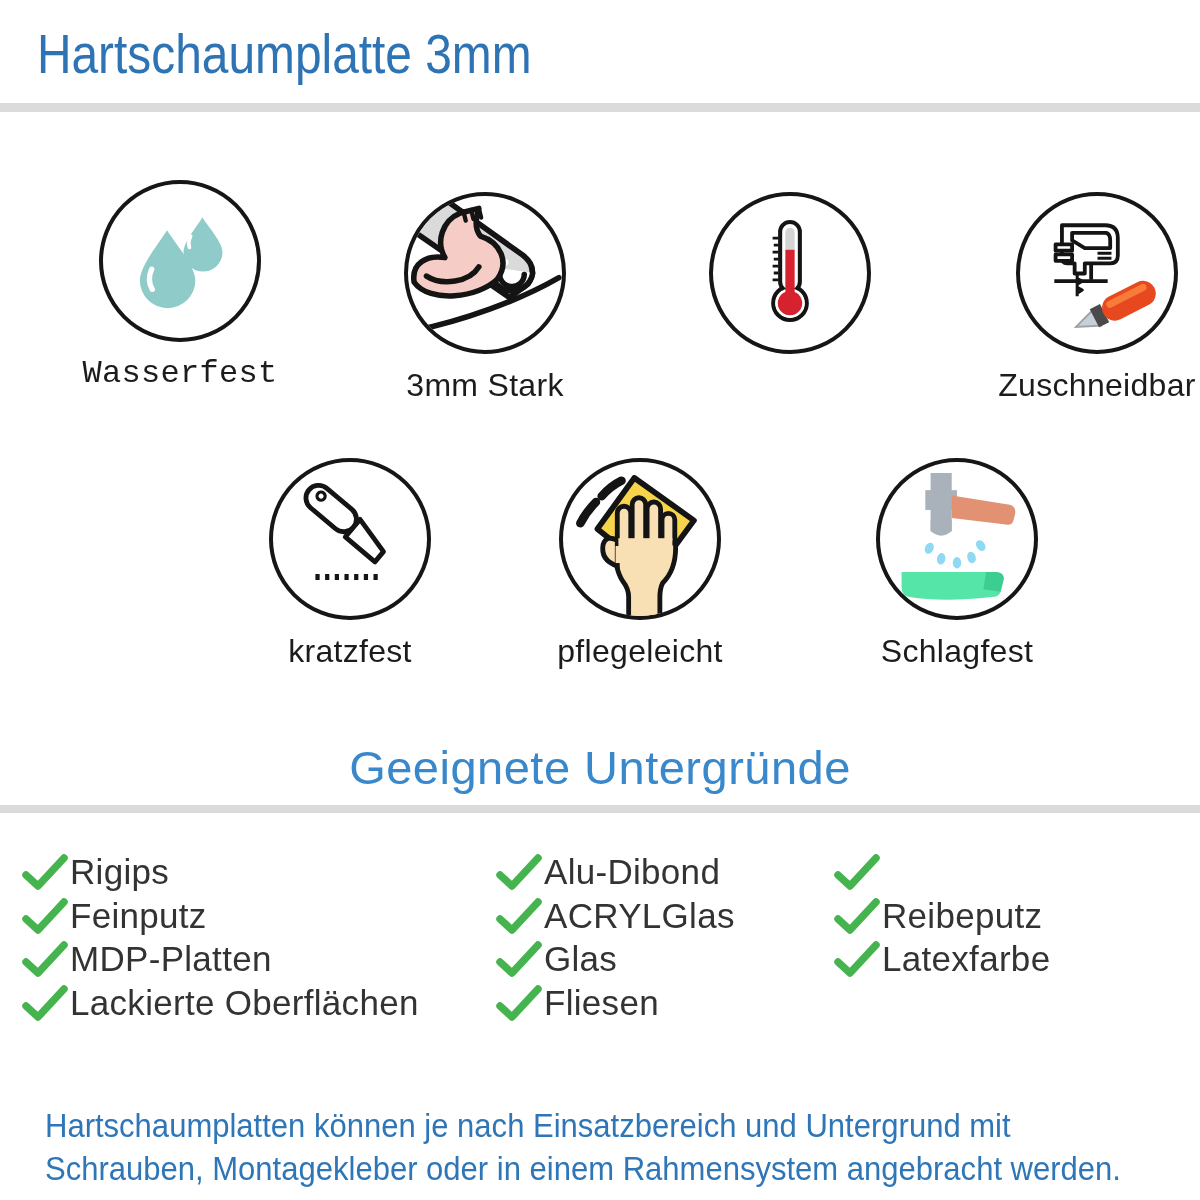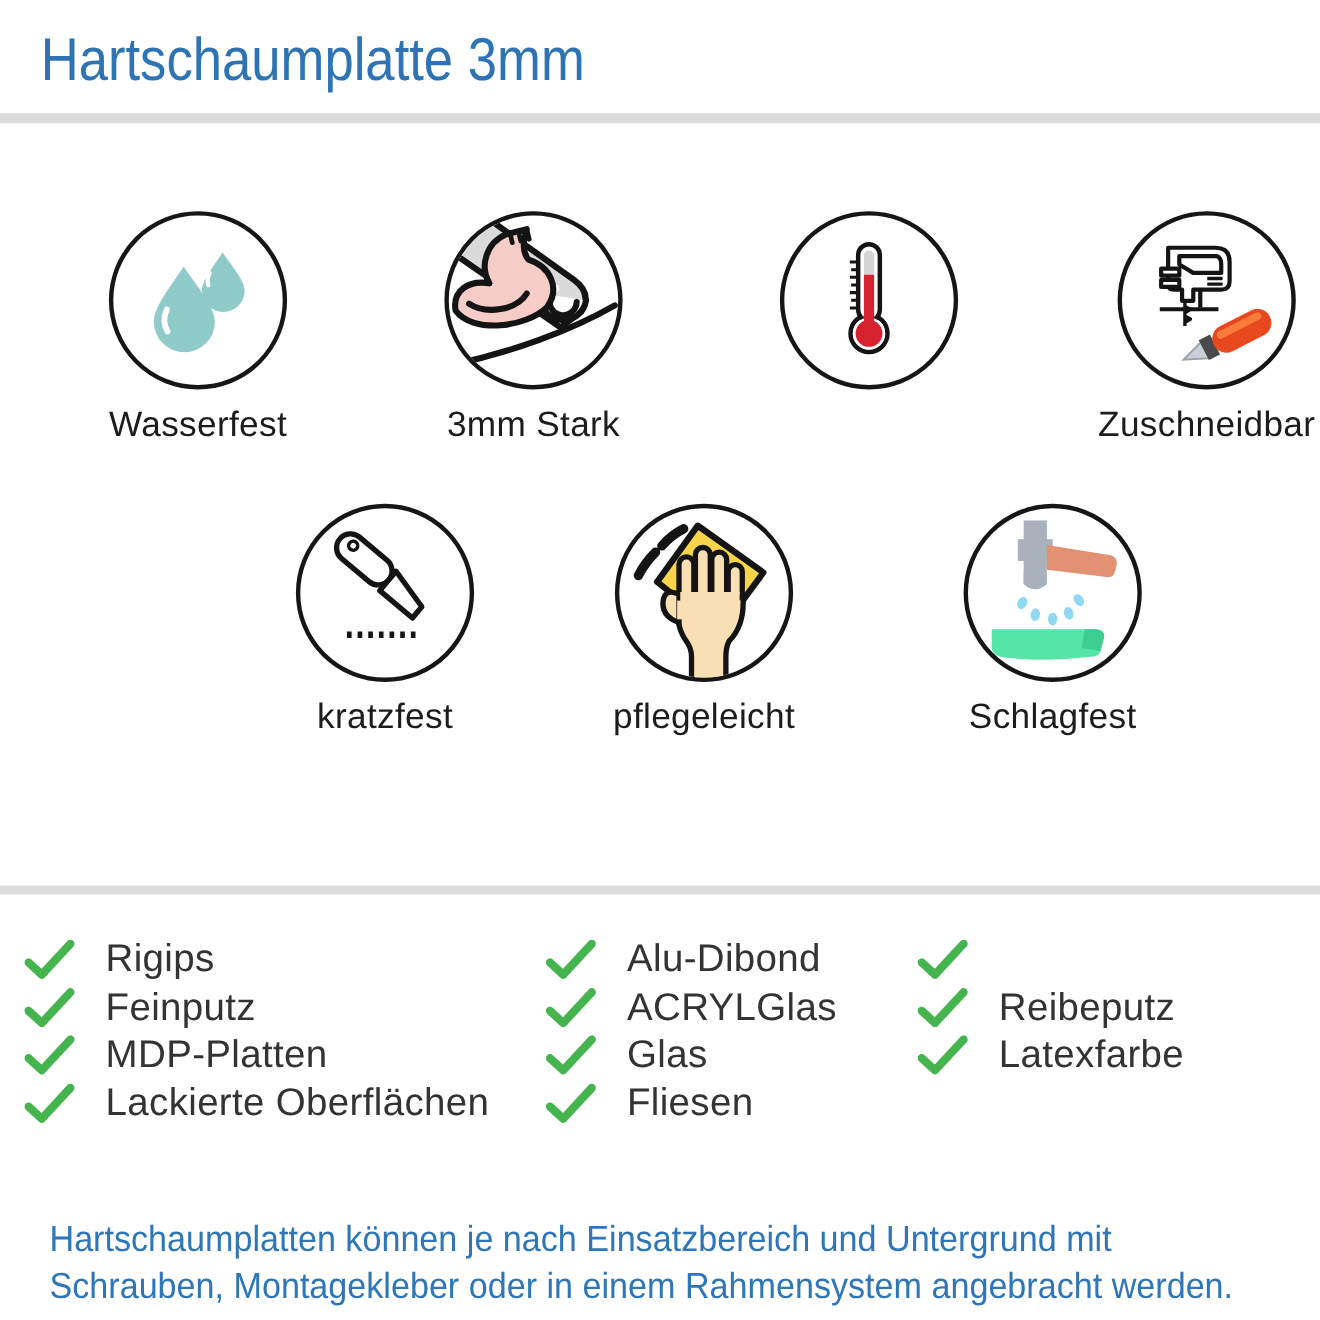--- a/index.html
+++ b/index.html
@@ -14,21 +14,21 @@
   .hr1{top:103px;height:9px;}
   .hr2{top:805px;height:8px;}
   .feature{position:absolute;width:280px;display:flex;flex-direction:column;align-items:center;gap:13px;}
   .circle{width:162px;height:162px;border:4px solid #161616;border-radius:50%;box-sizing:border-box;
     background:#fff;display:flex;align-items:center;justify-content:center;overflow:hidden;position:relative;}
   .flabel{font-size:32px;color:#1c1c1c;letter-spacing:.3px;white-space:nowrap;margin:0;}
   .subtitle{position:absolute;top:740px;left:0;width:1200px;text-align:center;
     font-size:47px;color:#3888CB;letter-spacing:.5px;}
   .col{position:absolute;top:850px;}
   .col1{left:22px;} .col2{left:496px;} .col3{left:834px;}
-  .citem{display:flex;align-items:center;height:43.8px;gap:27px;}
+  .citem{display:flex;align-items:center;height:43.8px;gap:1px;}
   .check{width:47px;height:36px;flex:none;}
   .citem span{font-size:35px;color:#333;letter-spacing:.3px;white-space:nowrap;}
   .footer{position:absolute;left:45px;top:1104px;font-size:33px;line-height:43px;
     color:#2E76B7;transform:scaleX(0.94);transform-origin:left top;white-space:nowrap;}
   .icon-drops{width:118px;height:118px;}
   .icon-muscle{width:158px;height:158px;}
   .icon-therm{width:116px;height:116px;}
   .icon-jig{width:127px;height:127px;}
   .icon-cutter{width:121px;height:121px;}
   .icon-hand{width:142px;height:142px;margin-bottom:-14px;}
@@ -38,21 +38,21 @@
 <body>
 
 <div class="canvas">
 
   <div class="title">
     <span class="squeeze">Hartschaumplatte 3mm</span>
   </div>
 
   <div class="hr hr1"></div>
 
-  <figure class="feature" style="left:0px;top:176px;">
+  <figure class="feature" style="left:0px;top:164px;font-family:Liberation Mono, monospace;">
     <div class="circle">
       <svg class="icon-drops" viewBox="0 0 100 100">
         <path d="M69 13 C65 20 53 34 53 42.5 A16.5 16.5 0 0 0 86 42.5 C86 34 73 20 69 13 Z" fill="#8FCBC8"></path>
         <path d="M39 24 C33 34 16 54 16 66.5 A23.5 23.5 0 0 0 63 66.5 C63 54 45 34 39 24 Z" fill="#8FCBC8"></path>
         <path d="M26 57 C23.5 62.5 23.5 69 26.5 74" stroke="#ffffff" stroke-width="4.5" fill="none" stroke-linecap="round"></path>
         <path d="M59 29 C57.5 32 57 35.5 58 38.5" stroke="#ffffff" stroke-width="3.2" fill="none" stroke-linecap="round"></path>
       </svg>
     </div>
     <figcaption class="flabel">Wasserfest</figcaption>
   </figure>
@@ -162,20 +162,21 @@
         <ellipse cx="50" cy="68" rx="3.2" ry="4.4" fill="#8FD9F3"></ellipse>
         <ellipse cx="61" cy="64" rx="3.2" ry="4.4" fill="#8FD9F3" transform="rotate(-15 61 64)"></ellipse>
         <ellipse cx="68" cy="55" rx="3.2" ry="4.4" fill="#8FD9F3" transform="rotate(-35 68 55)"></ellipse>
         <path d="M8 75 H80 Q87 76 85 82 L83 90 Q82 94 76 94 Q40 98 14 94 Q8 93 8 87 Z" fill="#55E5A8"></path>
         <path d="M72 75 H80 Q87 76 85 82 L83 90 L70 88 Z" fill="#3BCE90"></path>
       </svg>
     </div>
     <figcaption class="flabel">Schlagfest</figcaption>
   </figure>
 
+  <div class="subtitle">Geeignete Untergründe</div>
 
   <div class="hr hr2"></div>
 
   <div class="col col1">
     <div class="citem">
       <svg class="check" viewBox="0 0 47 36">
           <polyline points="4,21 16,32 42,4" fill="none" stroke="#46B44E" stroke-width="7.5" stroke-linecap="round" stroke-linejoin="round"></polyline>
         </svg>
       <span>Rigips</span>
     </div>

